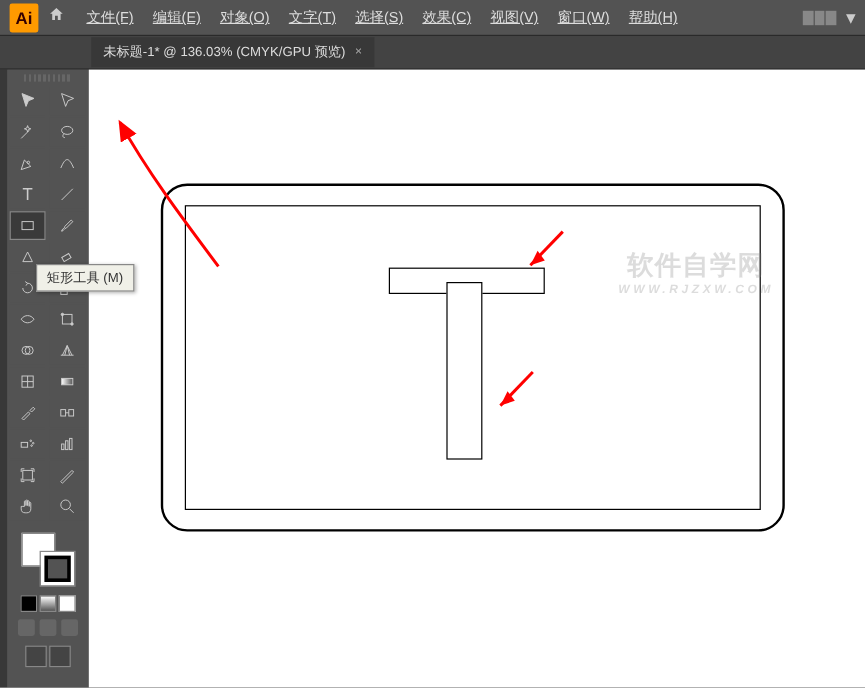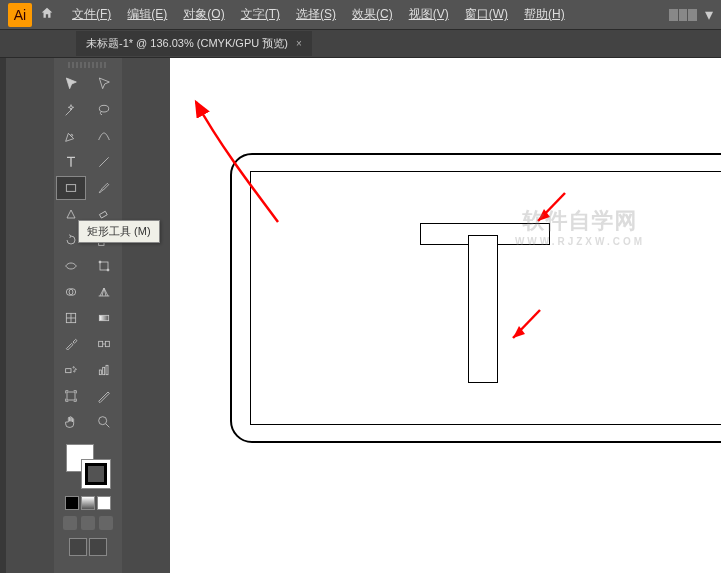--- a/index.html
+++ b/index.html
@@ -1,31 +1,31 @@
 <!DOCTYPE html>
 <html><head>
 <meta charset="utf-8">
 <style>
 * { margin: 0; padding: 0; box-sizing: border-box; font-family: "Microsoft YaHei", Arial, sans-serif; }
 body { background: #4a4a4a; width: 721px; height: 573px; overflow: hidden; position: relative; }
 
 .titlebar { height: 30px; background: #535353; display: flex; align-items: center; padding: 0 8px; border-bottom: 1px solid #2a2a2a; }
-.app-logo { width: 24px; height: 24px; background: #ff9a00; color: #330000; font-weight: normal; font-size: 14px; display: flex; align-items: center; justify-content: center; border-radius: 2px; margin-right: 8px; }
+.app-logo { width: 24px; height: 24px; background: #ff9a00; color: #330000; font-weight: bold; font-size: 14px; display: flex; align-items: center; justify-content: center; border-radius: 2px; margin-right: 8px; }
 .home-icon { color: #ccc; margin-right: 12px; }
 .menu { display: flex; gap: 4px; }
 .menu-item { color: #ddd; font-size: 12px; padding: 4px 6px; cursor: pointer; text-decoration: underline; }
 .menu-right { margin-left: auto; display: flex; align-items: center; gap: 8px; color: #ccc; }
 .workspace-switch { width: 28px; height: 12px; display: flex; gap: 1px; }
 .workspace-switch span { flex: 1; background: #888; }
 
 .doc-tabs { height: 28px; background: #434343; display: flex; align-items: center; padding-left: 76px; border-bottom: 1px solid #2a2a2a; }
 .doc-tab { background: #383838; color: #ddd; font-size: 11px; padding: 5px 10px; display: flex; align-items: center; gap: 8px; }
 .tab-close { color: #aaa; cursor: pointer; font-size: 10px; }
 
-.workspace { display: flex; height: calc(573px - 58px); gap: 48px; }
+.workspace { display: flex; height: calc(573px - 58px); }
 
 .tool-strip { width: 6px; background: #383838; }
 .toolbox { width: 68px; background: #535353; padding: 4px 2px; position: relative; }
 .tool-handle { height: 6px; margin: 0 auto 4px; width: 40px; background: repeating-linear-gradient(90deg, #666 0 2px, transparent 2px 4px); }
 .tool-grid { display: grid; grid-template-columns: 1fr 1fr; gap: 2px; }
 .tool { width: 30px; height: 24px; background: #535353; display: flex; align-items: center; justify-content: center; color: #ddd; cursor: pointer; font-size: 14px; }
 .tool.active { background: #3a3a3a; border: 1px solid #888; }
 .tool svg { width: 16px; height: 16px; stroke: #ccc; fill: none; stroke-width: 1.2; }
 
 .color-section { margin-top: 6px; padding: 4px; }
@@ -44,21 +44,21 @@
 
 .canvas-area { flex: 1; background: #fff; position: relative; overflow: hidden; }
 .artboard { position: absolute; left: 60px; top: 95px; width: 520px; height: 290px; }
 .outer-rect { position: absolute; inset: 0; border: 2.5px solid #000; border-radius: 22px; }
 .inner-rect { position: absolute; left: 20px; top: 18px; right: 20px; bottom: 18px; border: 1.5px solid #000; }
 .t-top { position: absolute; left: 190px; top: 70px; width: 130px; height: 22px; border: 1.5px solid #000; }
 .t-stem { position: absolute; left: 238px; top: 82px; width: 30px; height: 148px; border: 1.5px solid #000; background: #fff; }
 .red-arrow-line { position: absolute; left: 18px; top: 34px; width: 100px; height: 140px; pointer-events: none; z-index: 50; }
 
 .watermark { position: absolute; right: 76px; top: 148px; color: rgba(128,128,128,0.28); font-size: 22px; font-weight: bold; letter-spacing: 1px; text-align: center; }
-.watermark-sub { font-size: 10px; letter-spacing: 3px; display: block; }
+.watermark-sub { font-size: 10px; letter-spacing: 3px; display: block; font-style: italic; }
 </style>
 </head>
 <body>
 
 <div class="titlebar">
   <div class="app-logo">Ai</div>
   <span class="home-icon">
     <svg width="14" height="14" viewBox="0 0 24 24" fill="#ccc">
         <path d="M12 3l9 8h-3v9h-4v-6h-4v6H6v-9H3z"></path>
       </svg>

